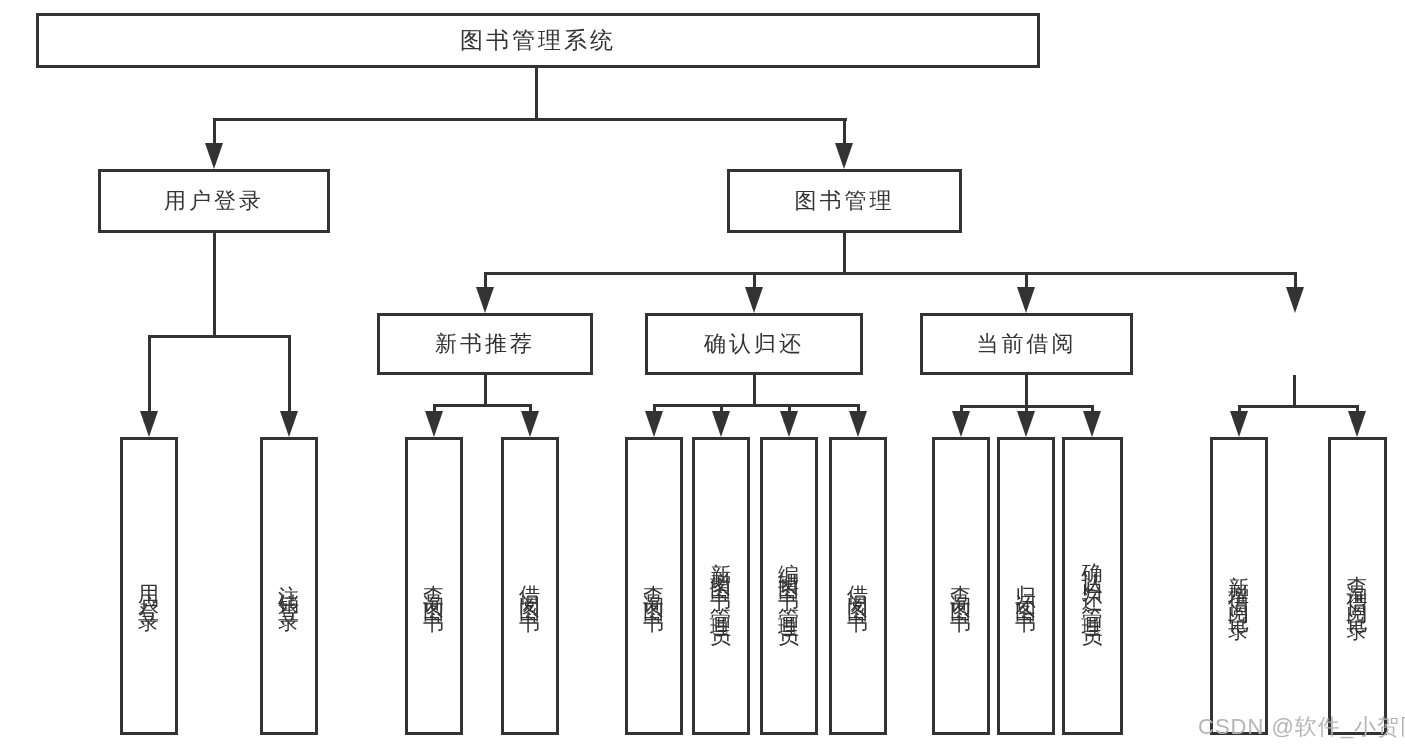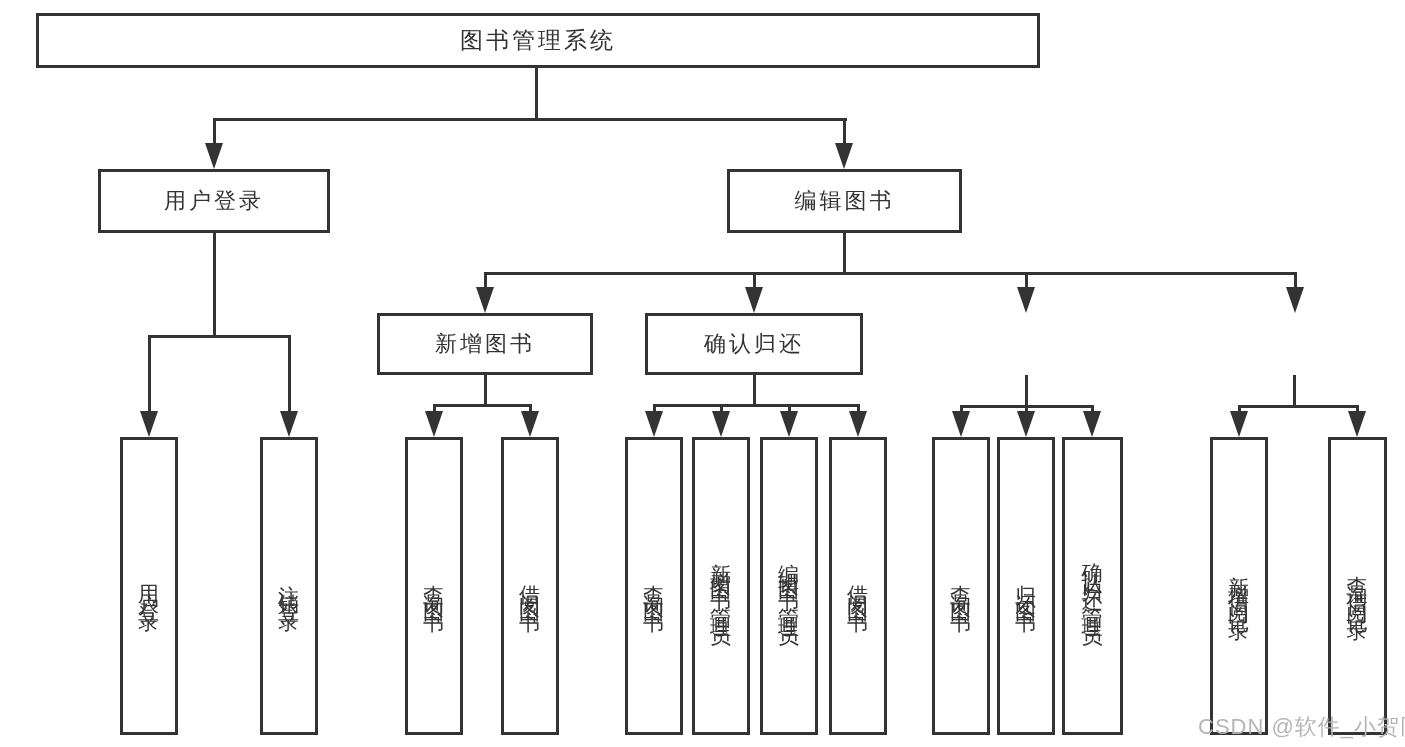--- a/index.html
+++ b/index.html
@@ -31,26 +31,27 @@
 </style>
 </head>
 <body>
 
 <div class="canvas">
 
   <div class="node root-label" style="left:21px;top:13px;width:1004px;height:55px">图书管理系统</div>
 
   <div class="node h-label" style="left:83px;top:169px;width:232px;height:64px">用户登录</div>
 
-  <div class="node h-label" style="left:712px;top:169px;width:235px;height:64px">编辑图书</div>
+  <div class="node h-label" style="left:712px;top:169px;width:235px;height:64px">图书管理</div>
 
-  <div class="node h-label" style="left:362px;top:313px;width:216px;height:62px">新增图书</div>
+  <div class="node h-label" style="left:362px;top:313px;width:216px;height:62px">新书推荐</div>
 
   <div class="node h-label" style="left:630px;top:313px;width:218px;height:62px">确认归还</div>
 
+  <div class="node h-label" style="left:905px;top:313px;width:213px;height:62px">当前借阅</div>
 
 
   <div class="node leaf" style="left:105px;top:437px;width:58px;height:298px">用户登录</div>
 
   <div class="node leaf" style="left:245px;top:437px;width:58px;height:298px">注销登录</div>
 
   <div class="node leaf" style="left:390px;top:437px;width:58px;height:298px">查询图书</div>
 
   <div class="node leaf" style="left:486px;top:437px;width:58px;height:298px">借阅图书</div>
 

